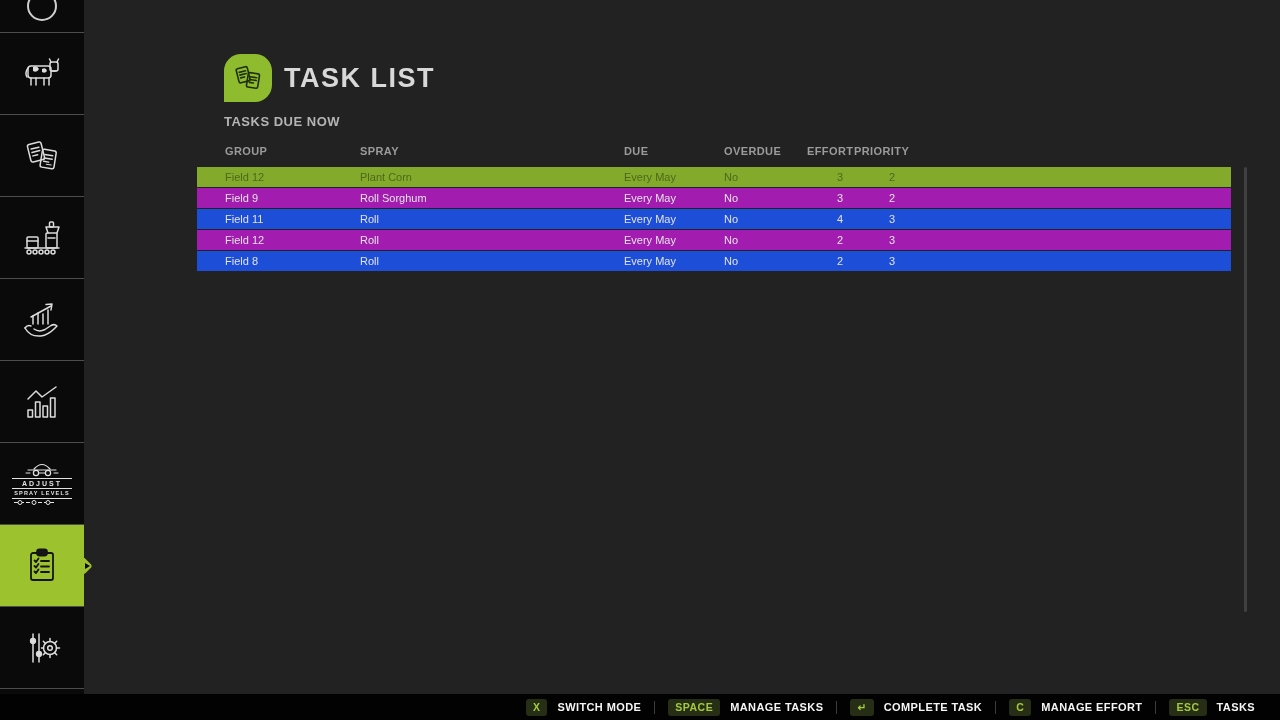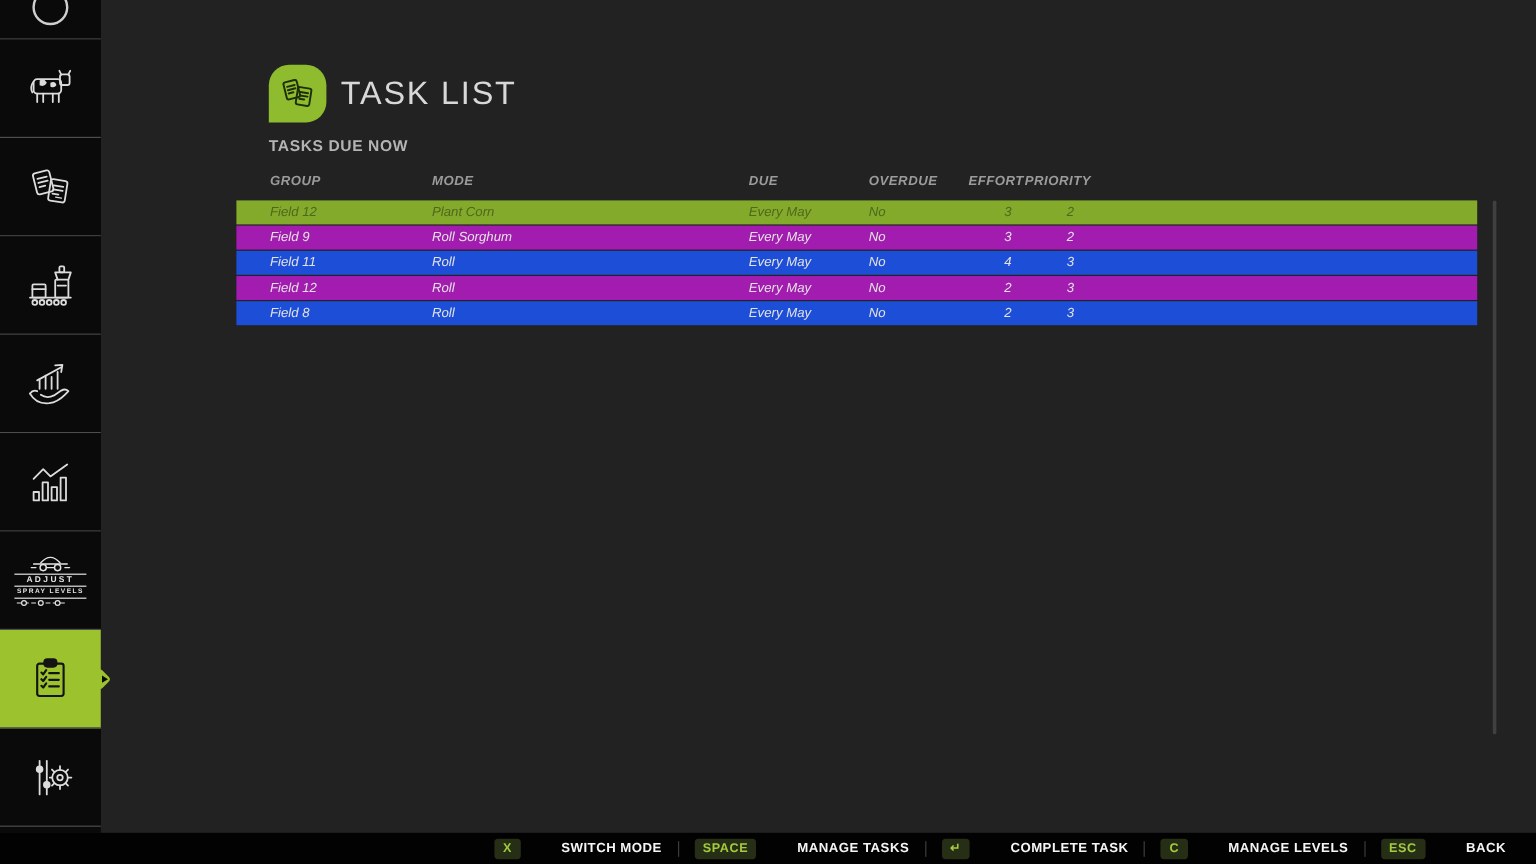--- a/index.html
+++ b/index.html
@@ -54,33 +54,33 @@
     border-bottom:1px solid #e3e3e3; padding:1px 0 2px 0; display:block; }
 
   
   .app-icon {
     position:absolute; left:224px; top:54px; width:48px; height:48px;
     background:#8fbc2e; border-radius:17px 17px 17px 0;
     display:flex; align-items:center; justify-content:center;
   }
   .page-title {
     position:absolute; left:284px; top:63px;
-    font-size:27px; color:#d8d8d8; letter-spacing:1.5px; font-weight:normal;
+    font-size:27px; color:#d8d8d8; letter-spacing:1.5px; font-weight:bold;
   }
   .section-label {
     position:absolute; left:224px; top:114px;
     font-size:13px; font-weight:bold; color:#b4b4b4; letter-spacing:.5px;
   }
 
   
   .task-table { position:absolute; left:197px; top:141px; width:1034px; }
   .thead, .trow {
     display:grid;
     grid-template-columns:135px 264px 100px 83px 36px 56px 1fr;
-    padding-left:28px; align-items:center;font-style:italic;
+    padding-left:28px; align-items:center;
   }
   .thead { height:20px; margin-bottom:6px; }
   .thead span {
     font-size:11px; font-weight:bold; color:#9b9b9b; letter-spacing:.4px;
   }
   .trow {
     height:20px; margin-bottom:1px; background:#a21caf;
     font-size:11px; color:#e3e3e3;
   }
   .trow.alt { background:#1d4ed8; }
@@ -101,21 +101,21 @@
     display:flex; align-items:center; justify-content:flex-end;
     padding-right:12px;
   }
   .hint { display:flex; align-items:center; gap:10px; padding:0 13px; }
   .key {
     background:#262e16; color:#a4ca3d; font-size:10.5px; font-weight:bold;
     padding:3px 7px; border-radius:3px; letter-spacing:.5px; line-height:11px;
     min-width:10px; text-align:center;
   }
   .hint-label {
-    color:#f5f5f5; font-size:11px; font-weight:bold; letter-spacing:.4px;margin-left:24px;
+    color:#f5f5f5; font-size:11px; font-weight:bold; letter-spacing:.4px;
   }
   .hsep { width:1px; height:13px; background:#3c3c3c; }
 </style>
 </head>
 <body>
 
 <div class="sidebar">
 
   <div class="tile first">
     <div class="circle-part"></div>
@@ -243,21 +243,21 @@
       <path d="M23,20 h8 M23,23.5 h8 M23,27 h5"></path>
     </g>
   </svg>
 </div>
 <div class="page-title">TASK LIST</div>
 <div class="section-label">TASKS DUE NOW</div>
 
 <div class="task-table">
   <div class="thead">
     <span class="h-group">GROUP</span>
-    <span class="h-task">MODE</span>
+    <span class="h-task">SPRAY</span>
     <span class="h-due">DUE</span>
     <span class="h-overdue">OVERDUE</span>
     <span class="h-effort">EFFORT</span>
     <span class="h-priority">PRIORITY</span>
     <span></span>
   </div>
 
   <div class="trow selected">
     <span class="cell-group">Field 12</span>
     <span class="cell-task">Plant Corn</span>
@@ -322,20 +322,20 @@
     <span class="hint-label">MANAGE TASKS</span>
   </div>
   <div class="hsep"></div>
   <div class="hint">
     <span class="key">↵</span>
     <span class="hint-label">COMPLETE TASK</span>
   </div>
   <div class="hsep"></div>
   <div class="hint">
     <span class="key">C</span>
-    <span class="hint-label">MANAGE LEVELS</span>
+    <span class="hint-label">MANAGE EFFORT</span>
   </div>
   <div class="hsep"></div>
   <div class="hint">
     <span class="key">ESC</span>
-    <span class="hint-label">BACK</span>
+    <span class="hint-label">TASKS</span>
   </div>
 </div>
 
 </body></html>

